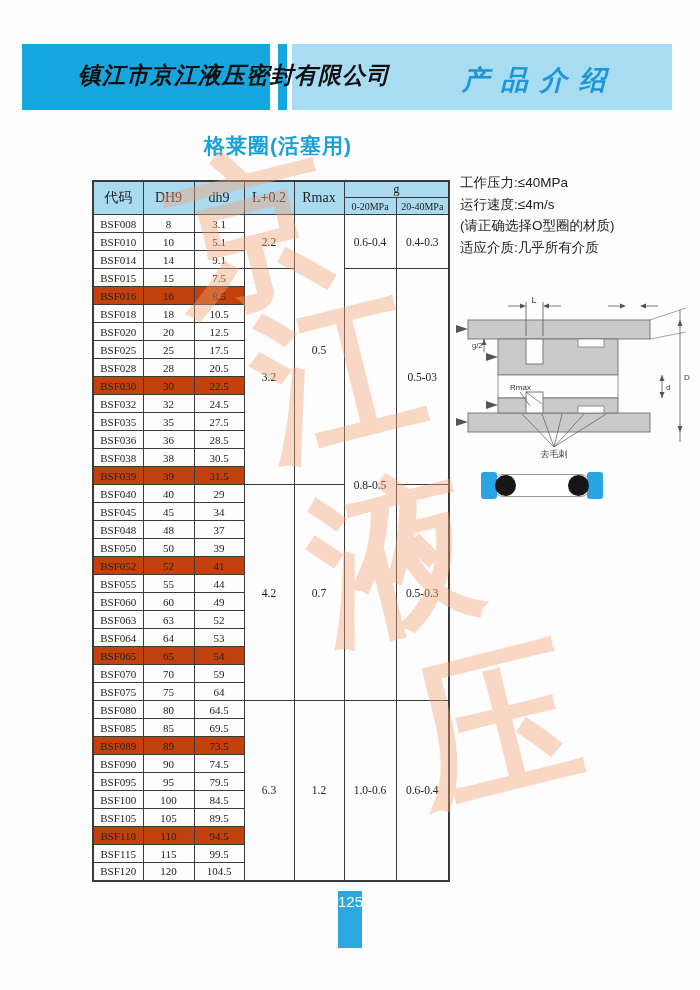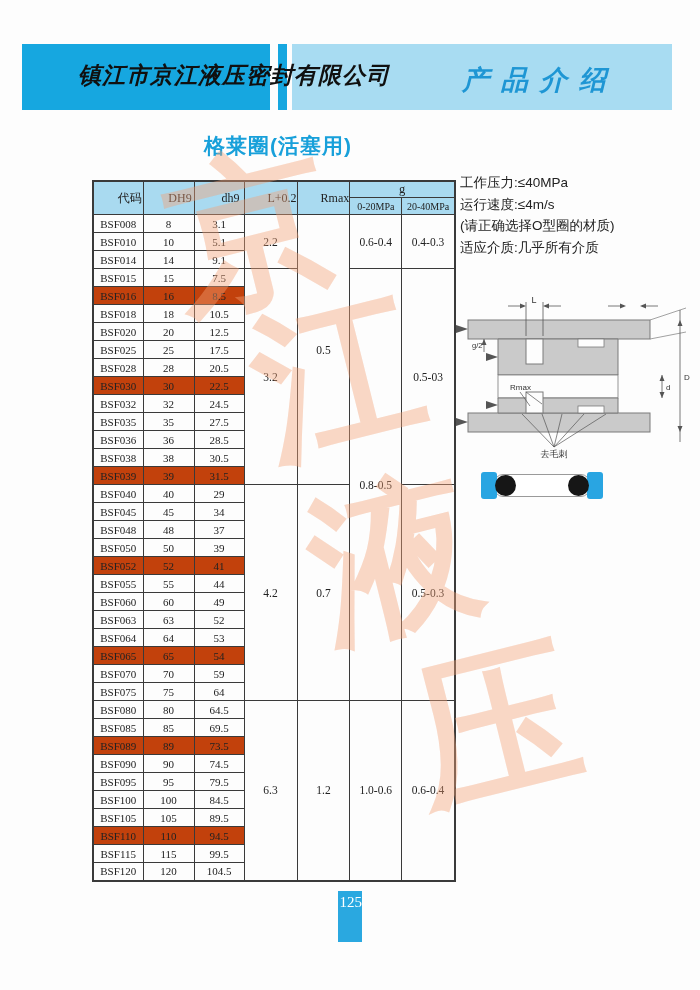--- a/index.html
+++ b/index.html
@@ -34,21 +34,21 @@
     transform:rotate(-14deg);font-family:"Liberation Serif",serif;
   }
   
   table{
     position:absolute;left:92px;top:180px;z-index:2;
     border-collapse:collapse;table-layout:fixed;background:transparent;
     border:2px solid #3a3a3a;
   }
   th,td{border:1px solid #3a3a3a;text-align:center;padding:0;overflow:hidden;}
   thead th{background:#a9daf0;font-weight:normal;color:#222;}
-  .h-main{font-size:12px;height:31px;padding-left:23px;}
+  .h-main{font-size:14px;height:31px;}
   .h-g{font-size:12.5px;height:14px;}
   .h-sub{font-size:10px;height:16px;margin-top:7px;}
   tbody tr{height:18px;}
   tbody td{font-size:11px;color:#222;background:transparent;}
   tbody td.hl{background:#c2410c;}
   tbody td.merged{font-size:11.5px;}
   
   .specs{
     position:absolute;left:460px;top:172px;z-index:2;
     font-size:13.5px;line-height:21.5px;color:#222;font-family:"Liberation Sans",sans-serif;
@@ -63,22 +63,22 @@
   .seal .cap.right{right:0;}
   .seal .band{
     position:absolute;left:13px;top:4px;width:94px;height:21px;background:#fff;
     border:1.5px solid #9a9a9a;border-radius:9px;
   }
   .seal .oring{position:absolute;top:5px;width:21px;height:21px;background:#161616;border-radius:50%;}
   .seal .oring.o1{left:14px;}
   .seal .oring.o2{left:87px;}
   
   .pagenum{
-    position:absolute;left:338px;top:891px;width:24px;height:51px;background:#2aa8e0;z-index:2;
-    color:#fff;font-size:15px;text-align:right;font-family:Liberation Serif, serif;
+    position:absolute;left:338px;top:891px;width:24px;height:57px;background:#2aa8e0;z-index:2;
+    color:#fff;font-size:15px;text-align:right;font-family:Liberation Sans, sans-serif;
     line-height:22px;
   }
 </style>
 </head>
 <body>
 
 <div class="hdr-dark"></div>
 <div class="hdr-stripe"></div>
 <div class="hdr-light"></div>
 <div class="company">镇江市京江液压密封有限公司</div>

